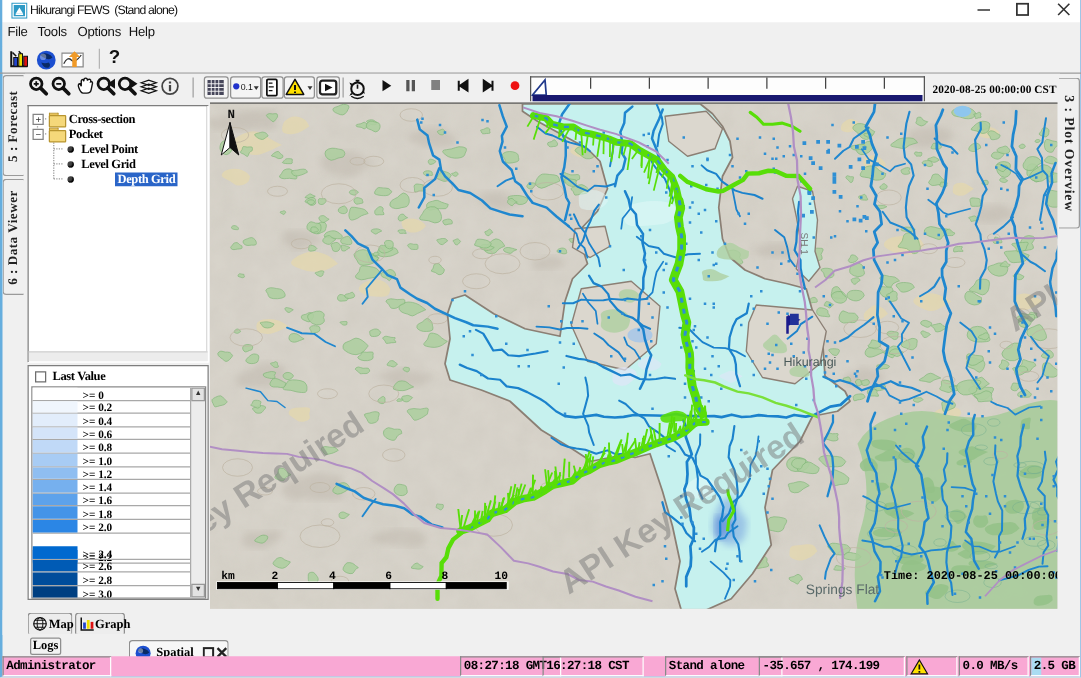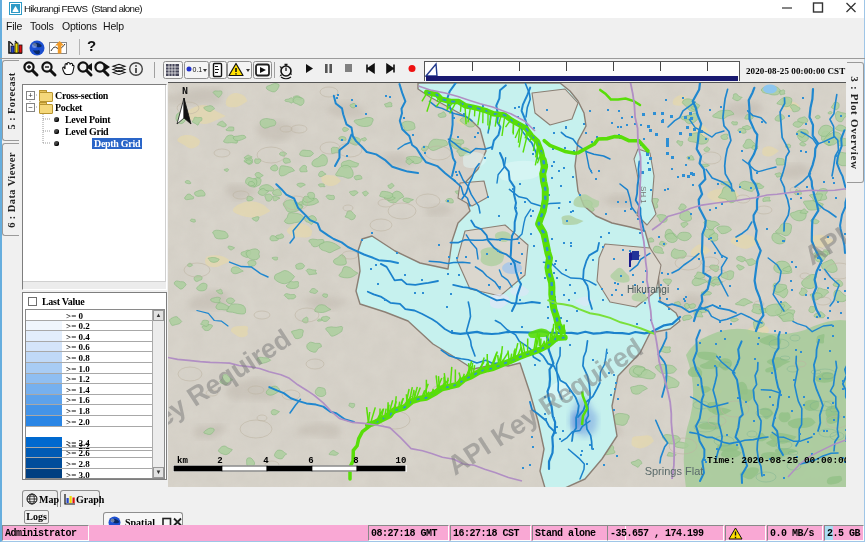--- a/index.html
+++ b/index.html
@@ -1466,21 +1466,21 @@
 </div>
 <div id="logsbtn">Logs</div>
 
 <div id="status">
   <div class="scell" style="left:0px;width:87px">
       <span>Administrator</span>
     </div>
   <div class="scell" style="left:366px;width:81px">
       <span>08:27:18 GMT</span>
     </div>
-  <div class="scell" style="left:448px;width:81px">
+  <div class="scell" style="left:432px;width:81px">
       <span>16:27:18 CST</span>
     </div>
   <div class="scell" style="left:530px;width:94px">
       <span>Stand alone</span>
     </div>
   <div class="scell" style="left:605px;width:117px">
       <span>-35.657 , 174.199</span>
     </div>
   <div class="scell" style="left:723px;width:41px">
     <svg style="position:absolute;left:2px;top:1px" width="15" height="13">

